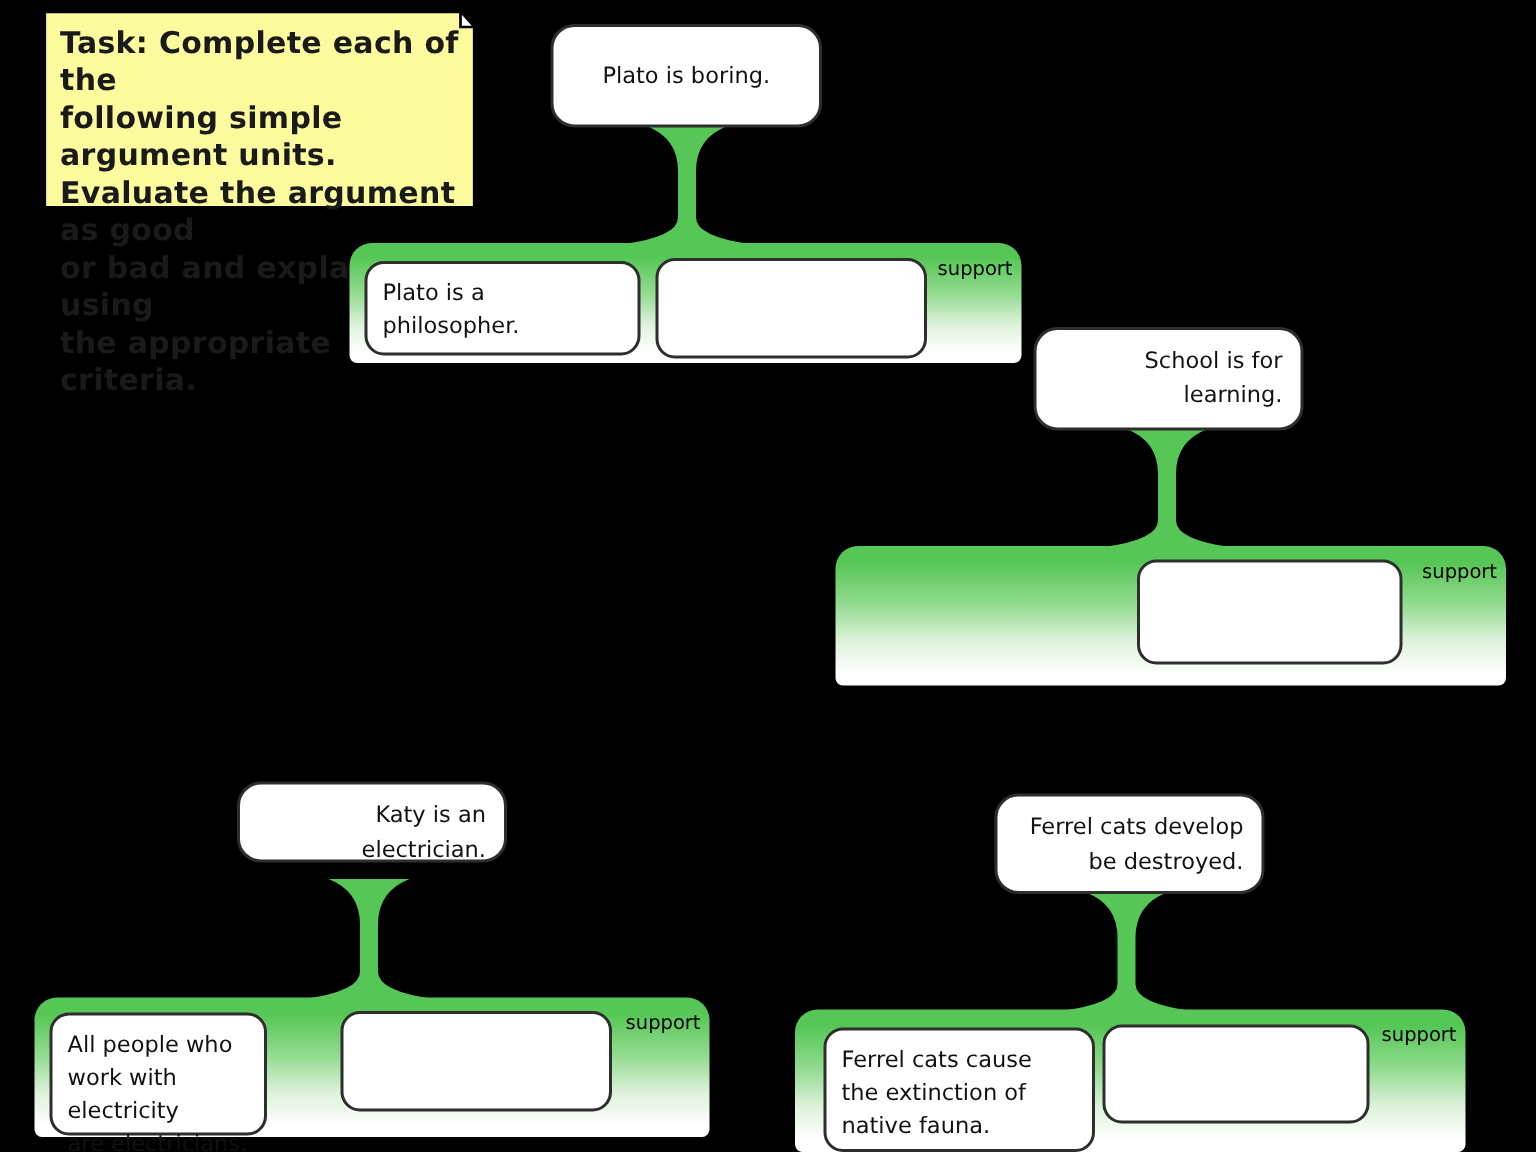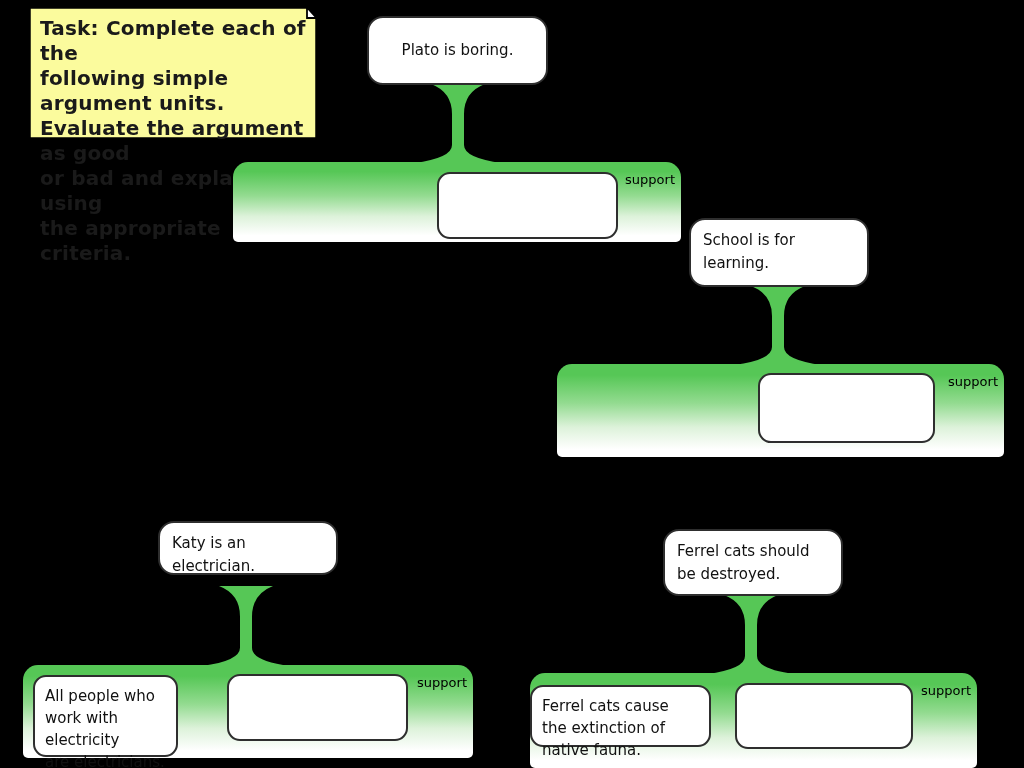--- a/index.html
+++ b/index.html
@@ -32,20 +32,21 @@
   
   .claim{
     position:absolute;
     background:#ffffff;
     border:2px solid var(--box-border);
     border-radius:16px;
     font-size:15px;line-height:23px;
     padding:9px 12px;
     white-space:pre-line;
     z-index:3;
+    text-align:right;
   }
   .claim.centered{
     display:flex;align-items:center;justify-content:center;
     text-align:right;white-space:nowrap;
   }
   
   .connector{position:absolute;z-index:1;}
   
   .support-group{
     position:absolute;
@@ -87,20 +88,22 @@
 </div>
 
 <svg class="connector" style="left:408px;top:84px" width="100" height="79" viewBox="0 0 100 79" preserveAspectRatio="none">
   <path d="M23,0 Q44,8 44,30 L44,61 Q44,74 6,79 L94,79 Q56,74 56,61 L56,30 Q56,8 77,0 Z" fill="var(--green)"></path>
 </svg>
 <div class="claim centered" style="left:367px;top:16px;width:181px;height:69px">
   <span>Plato is boring.</span>
 </div>
 <div class="support-group" style="left:233px;top:162px;width:448px;height:80px">
   <div class="support-label">support</div>
+  <div class="reason" style="left:10px;top:12px;width:184px;height:63px">Plato is a
+philosopher.</div>
   <div class="reason" style="left:204px;top:10px;width:181px;height:67px"></div>
 </div>
 
 <svg class="connector" style="left:728px;top:286px" width="100" height="79" viewBox="0 0 100 79" preserveAspectRatio="none">
   <path d="M23,0 Q44,8 44,30 L44,61 Q44,74 6,79 L94,79 Q56,74 56,61 L56,30 Q56,8 77,0 Z" fill="var(--green)"></path>
 </svg>
 <div class="claim" style="left:689px;top:218px;width:180px;height:69px">School is for
 learning.</div>
 <div class="support-group" style="left:557px;top:364px;width:447px;height:93px">
   <div class="support-label">support</div>
@@ -116,21 +119,21 @@
   <div class="support-label">support</div>
   <div class="reason" style="left:10px;top:10px;width:145px;height:82px">All people who
 work with electricity
 are electricians.</div>
   <div class="reason" style="left:204px;top:9px;width:181px;height:67px"></div>
 </div>
 
 <svg class="connector" style="left:701px;top:595px" width="100" height="79" viewBox="0 0 100 79" preserveAspectRatio="none">
   <path d="M23,0 Q44,8 44,30 L44,61 Q44,74 6,79 L94,79 Q56,74 56,61 L56,30 Q56,8 77,0 Z" fill="var(--green)"></path>
 </svg>
-<div class="claim" style="left:663px;top:529px;width:180px;height:67px">Ferrel cats should
+<div class="claim" style="left:663px;top:529px;width:180px;height:67px">Ferrel cats develop
 be destroyed.</div>
 <div class="support-group" style="left:530px;top:673px;width:447px;height:95px">
   <div class="support-label">support</div>
-  <div class="reason" style="left:0;top:12px;width:181px;height:62px">Ferrel cats cause
+  <div class="reason" style="left:19px;top:12px;width:181px;height:83px">Ferrel cats cause
 the extinction of
 native fauna.</div>
   <div class="reason" style="left:205px;top:10px;width:178px;height:66px"></div>
 </div>
 
 </body></html>

